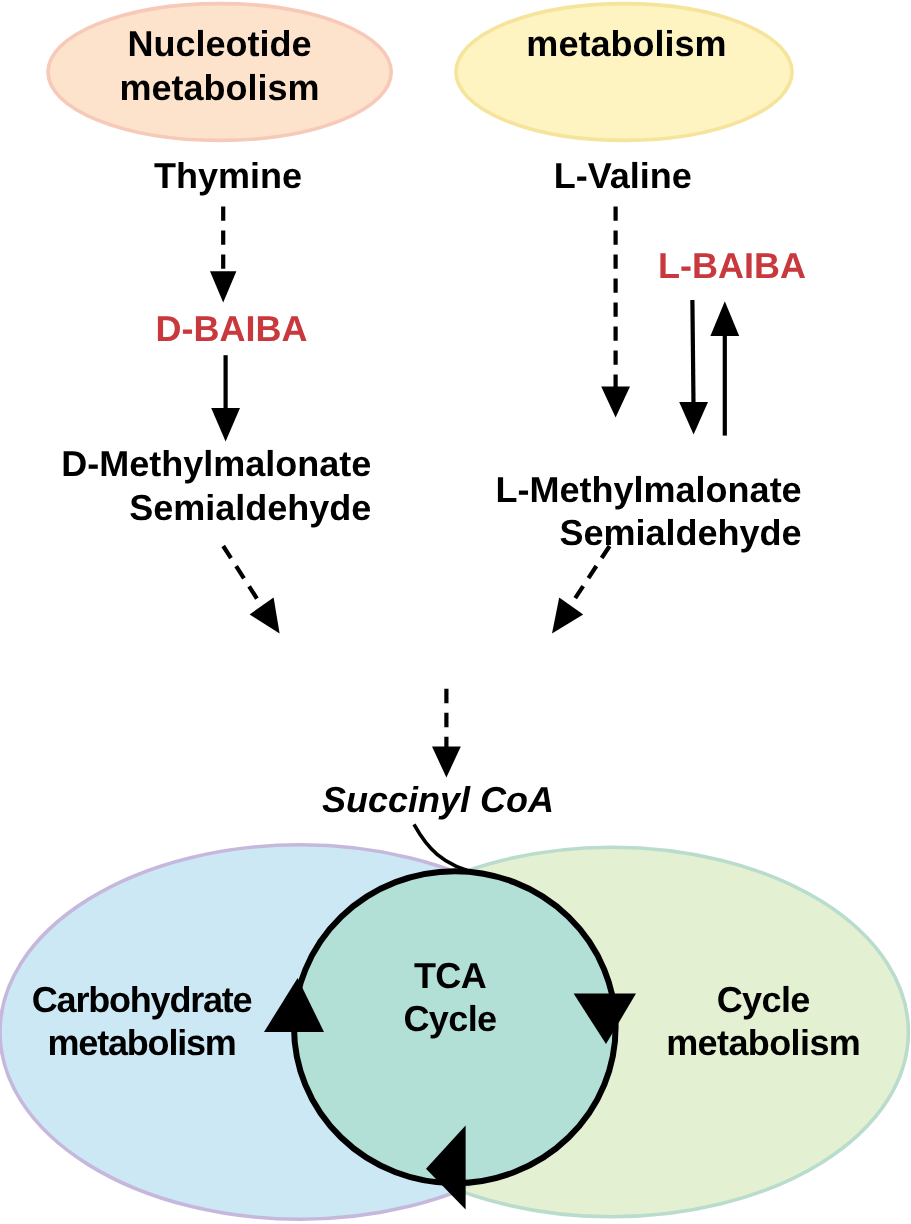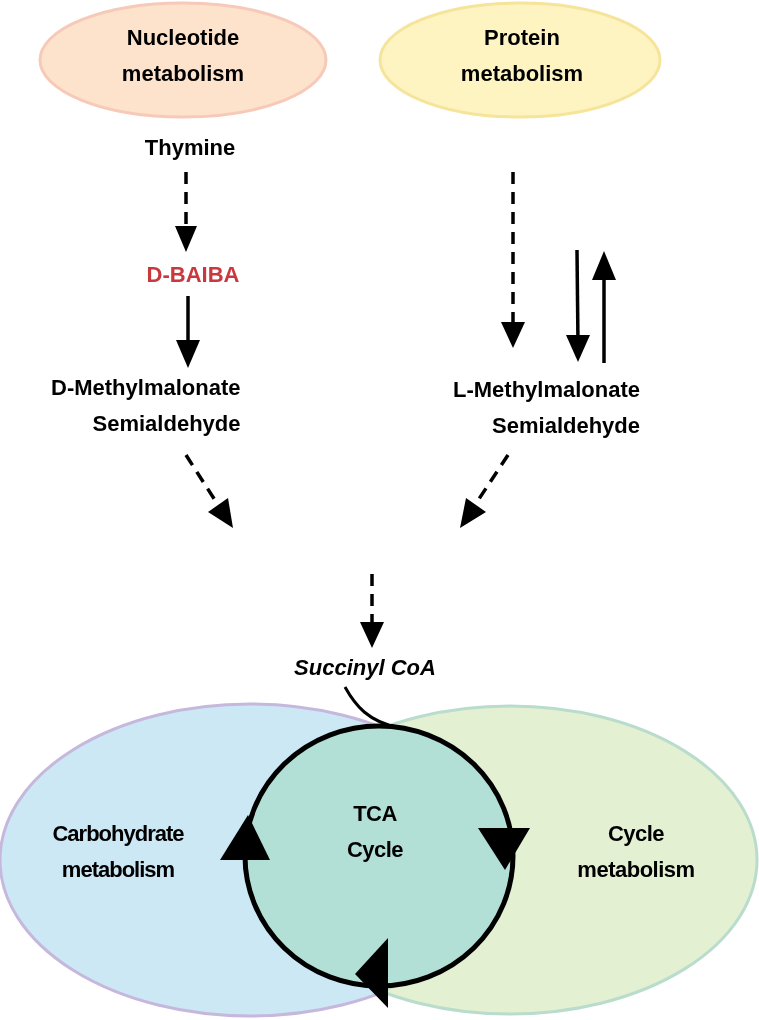--- a/index.html
+++ b/index.html
@@ -4,21 +4,21 @@
   <style>
     html, body { margin: 0; padding: 0; background: #ffffff; }
     body { width: 759px; height: 1020px; position: relative; overflow: hidden; }
     #stage { position: absolute; left: 0; top: 0; width: 759px; height: 1020px; }
     svg { position: absolute; left: 0; top: 0; }
     .lbl {
       position: absolute;
       font-family: "Liberation Sans", sans-serif;
       font-weight: bold;
       color: #000;
-      font-size: 22px;
+      font-size: 30px;
       line-height: 36px;
       white-space: nowrap;
       text-align: center;
       transform: translateX(-50%);
     }
     .lbl.left { transform: none; text-align: right; }
     .red { color: #c8383d; }
     .cond { letter-spacing: -0.5px; text-align: center; }
   </style>
 </head>
@@ -76,32 +76,33 @@
 
     <line x1="372" y1="574" x2="372" y2="630" stroke="#000" stroke-width="3.5" stroke-dasharray="12,8"></line>
     <polygon points="360,622 384,622 372,648" fill="#000"></polygon>
   </svg>
 
   <div class="lbl" style="left:183px; top:20px;">
     <div>Nucleotide</div>
     <div>metabolism</div>
   </div>
   <div class="lbl" style="left:522px; top:20px;">
-    <div>Protein</div>
     <div>metabolism</div>
   </div>
 
   <div class="lbl red" style="left:193px; top:257px;">D-BAIBA</div>
   <div class="lbl" style="left:190px; top:130px;">Thymine</div>
   <div class="lbl left" style="left:51px; top:370px;">
     <div>D-Methylmalonate</div>
     <div>Semialdehyde</div>
   </div>
 
-  <div class="lbl left" style="left:413px; top:372px;margin-left:40px;">
+  <div class="lbl" style="left:519px; top:130px;">L-Valine</div>
+  <div class="lbl red" style="left:610px; top:205px;">L-BAIBA</div>
+  <div class="lbl left" style="left:413px; top:391px;">
     <div>L-Methylmalonate</div>
     <div>Semialdehyde</div>
   </div>
 
   <div class="lbl" style="left:365px; top:650px;font-style:italic;">Succinyl CoA</div>
 
   <div class="lbl cond" style="left:375px; top:796px;">
     <div>TCA</div>
     <div>Cycle</div>
   </div>

